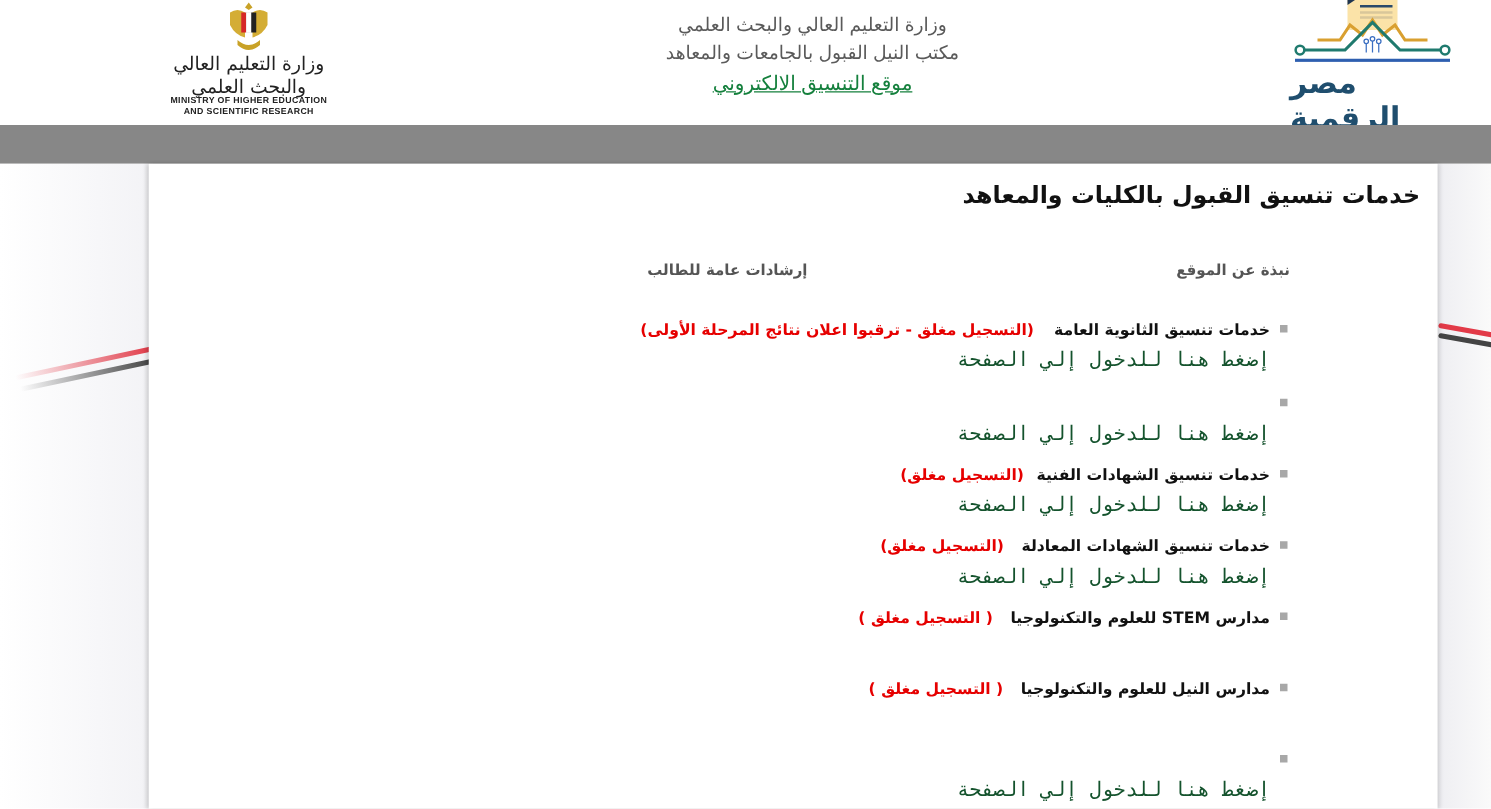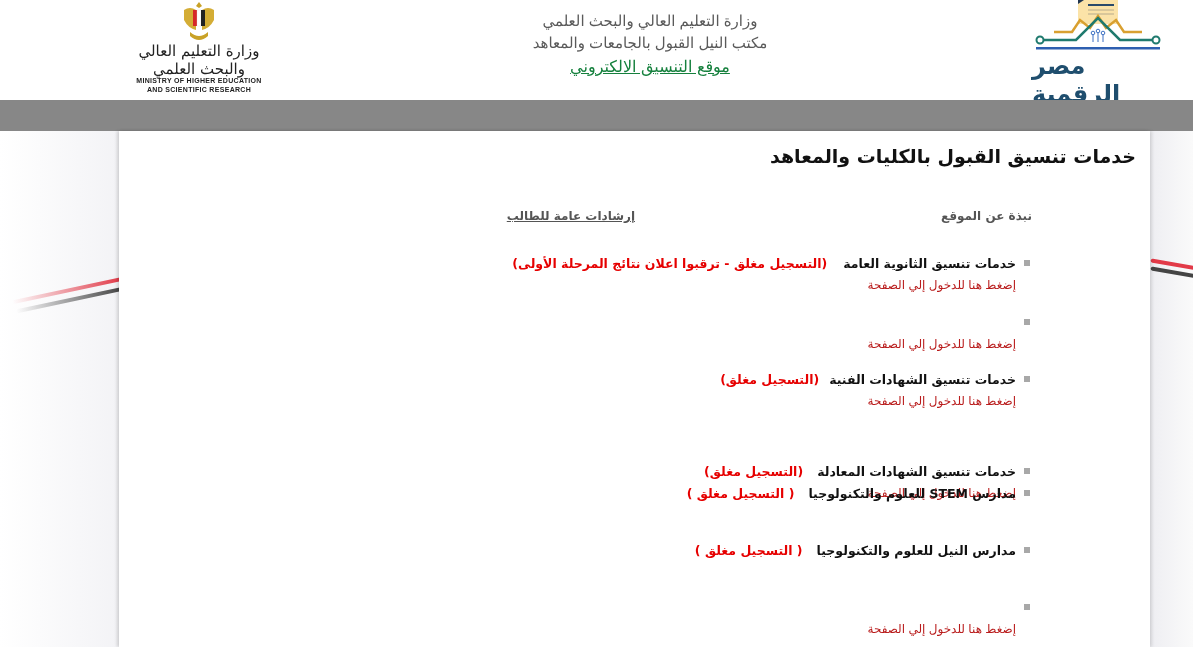--- a/index.html
+++ b/index.html
@@ -24,27 +24,27 @@
     
     .side-bg { position: absolute; top: 131px; height: 516px; background: linear-gradient(90deg, #ffffff, #f3f3f6); }
     .side-bg.left { left: 0; width: 119px; }
     .side-bg.right { left: 1150px; width: 43px; background: linear-gradient(90deg, #eeeef2, #fafafa); }
     
     .main { position: absolute; left: 119px; top: 131px; width: 1031px; height: 516px; background: #fff; box-shadow: -2px 0 3px rgba(0,0,0,0.15), 2px 0 3px rgba(0,0,0,0.12); direction: rtl; }
     .page-title { position: absolute; right: 14px; top: 14px; font-family: "DejaVu Sans", sans-serif; font-weight: bold; font-size: 19px; color: #111; white-space: nowrap; }
     .tab-links { position: absolute; right: 0; top: 78px; width: 1031px; height: 20px; }
     .tab-link { position: absolute; top: 0; font-family: "DejaVu Sans", sans-serif; font-weight: bold; font-size: 12px; color: #555; white-space: nowrap; cursor: pointer; }
     .tab-link.about { right: 118px; }
-    .tab-link.guide { right: 515px; text-decoration: underline; }
+    .tab-link.guide { right: 504px; }
     .services { position: absolute; right: 0; top: 0; width: 1031px; }
     .svc { position: absolute; right: 0; width: 1031px; height: 50px; }
     .svc .bullet { position: absolute; right: 120px; top: 4px; width: 6px; height: 6px; background: #a8a8a8; }
     .svc .title-line { position: absolute; right: 134px; top: 0; white-space: nowrap; font-family: "DejaVu Sans", sans-serif; font-weight: bold; font-size: 12.5px; color: #111; cursor: pointer; }
     .svc .status { color: #e60000; margin-right: 6px; }
-    .svc .enter-link { position: absolute; right: 134px; top: 22px; white-space: nowrap; font-family: Liberation Sans, sans-serif; font-size: 12px; color: #b91c1c; cursor: pointer; }
+    .svc .enter-link { position: absolute; right: 134px; top: 22px; white-space: nowrap; font-family: Liberation Mono, monospace; font-size: 16px; color: #14532d; cursor: pointer; }
     
     .swoosh { position: absolute; height: 4px; border-radius: 2px; transform-origin: right center; }
   </style>
 </head>
 <body>
 
 <div class="header">
   <div class="ministry-logo">
     <svg class="eagle" viewBox="0 0 38 44">
       <path d="M19 2 L22 6 L19 8 L16 6 Z" fill="#c9a227"></path>
@@ -121,21 +121,21 @@
       <span class="bullet"></span>
       <a class="enter-link">إضغط هنا للدخول إلي الصفحة</a>
     </div>
 
     <div class="svc" style="top:241px;">
       <span class="bullet"></span>
       <a class="title-line"><span>خدمات تنسيق الشهادات الفنية</span><span class="status" style="margin-right:10px;">(التسجيل مغلق)</span></a>
       <a class="enter-link">إضغط هنا للدخول إلي الصفحة</a>
     </div>
 
-    <div class="svc" style="top:298px;margin-top:35px;">
+    <div class="svc" style="top:298px;">
       <span class="bullet"></span>
       <a class="title-line"><span>خدمات تنسيق الشهادات المعادلة</span><span class="status" style="margin-right:14px;">(التسجيل مغلق)</span></a>
       <a class="enter-link">إضغط هنا للدخول إلي الصفحة</a>
     </div>
 
     <div class="svc" style="top:355px;">
       <span class="bullet"></span>
       <a class="title-line"><span>مدارس STEM للعلوم والتكنولوجيا</span><span class="status" style="margin-right:14px;">( التسجيل مغلق )</span></a>
     </div>
 

